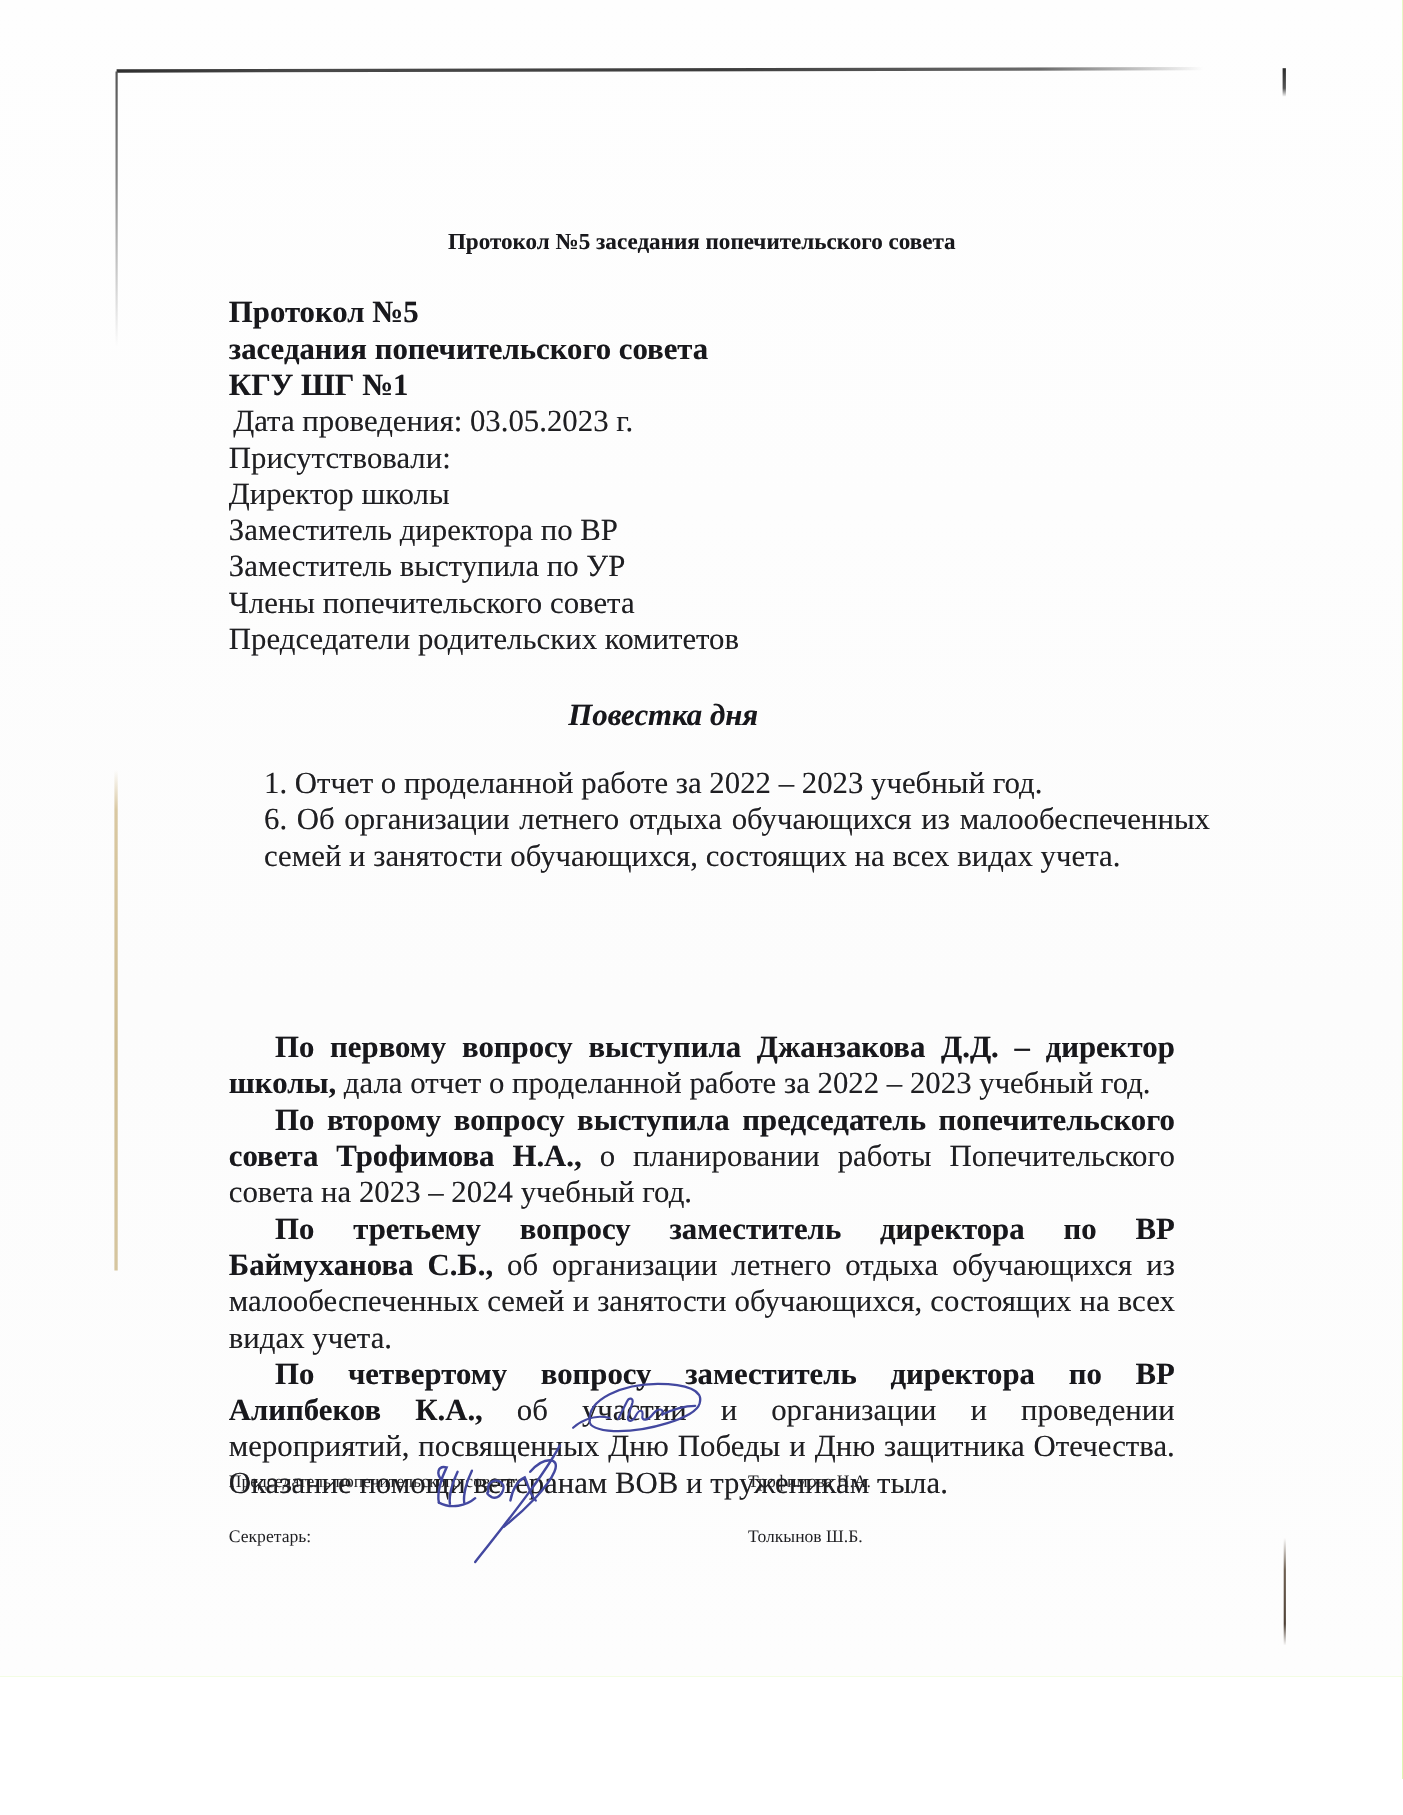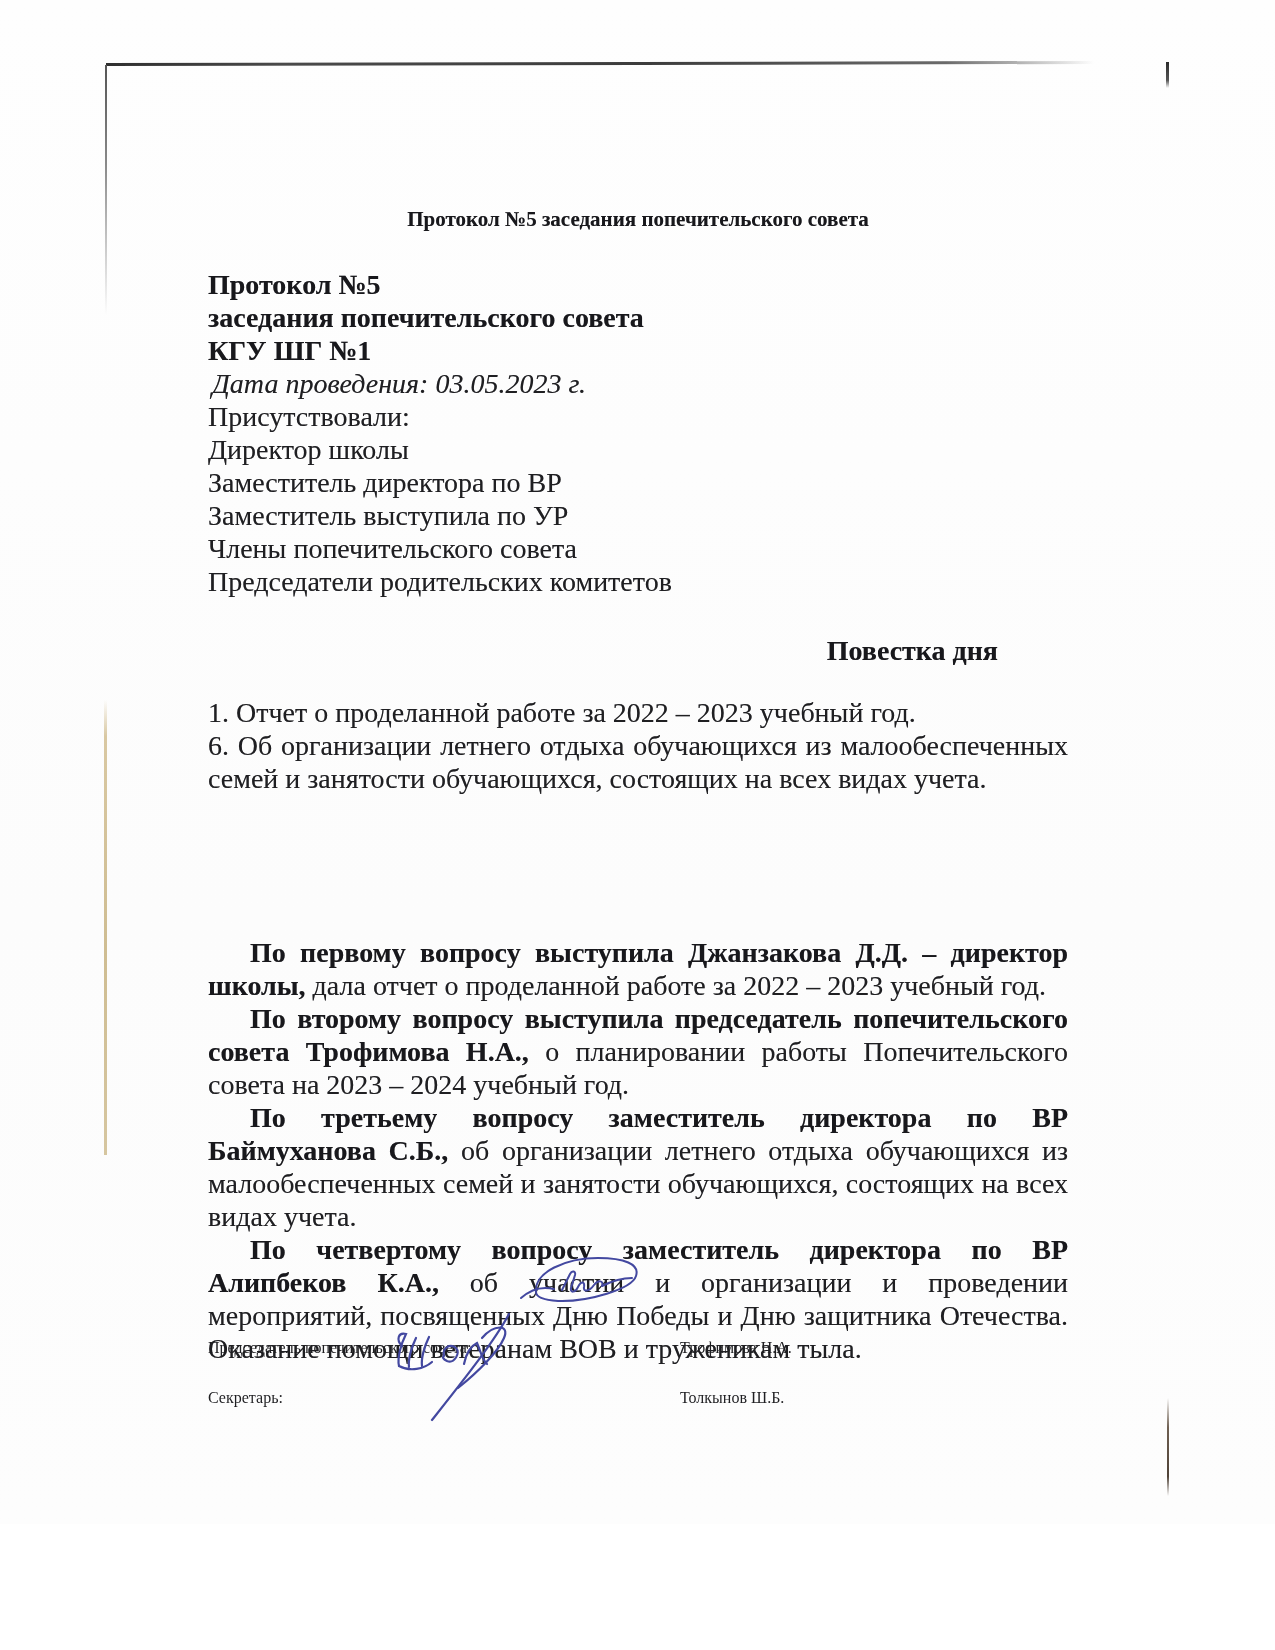--- a/index.html
+++ b/index.html
@@ -52,23 +52,23 @@
     font-size:28px;line-height:33px;
     text-shadow:0 0 0.5px rgba(30,30,35,0.45);
   }
   .doc-title{
     top:203px;text-align:center;font-weight:700;font-size:21px;color:#18181c;
   }
   .header-block{top:268px;}
   .header-line{white-space:pre-wrap;}
   .bold{font-weight:700;color:#18181c;}
   .agenda-heading{
-    top:634px;width:790px;text-align:right;font-weight:700;color:#18181c;
+    top:634px;width:790px;text-align:center;font-weight:700;color:#18181c;font-style:italic;
   }
-  .agenda{top:696px;}
+  .agenda{top:696px;margin-left:32px;}
   .agenda p{margin:0;text-align:justify;}
   .minutes{top:936px;}
   .minutes p{margin:0;text-align:justify;text-indent:42px;}
   
   .sig-row{position:absolute;left:208px;width:860px;margin-top:42px;}
   .sig-label{position:absolute;left:0;top:0;white-space:nowrap;}
   .sig-name{position:absolute;left:472px;top:0;white-space:nowrap;}
   .sig-row-1{top:1297px;height:33px;}
   .sig-row-2{top:1347px;height:33px;}
   .signature-svg{position:absolute;pointer-events:none;}
@@ -88,21 +88,21 @@
   <div class="edge edge-bottom-tan"></div>
   <div class="edge edge-bottom-orange"></div>
   <div class="edge edge-right-line"></div>
 
   <div class="doc doc-title">Протокол №5 заседания попечительского совета</div>
 
   <div class="doc header-block">
     <div class="header-line bold">Протокол №5</div>
     <div class="header-line bold">заседания попечительского совета</div>
     <div class="header-line bold">КГУ ШГ №1</div>
-    <div class="header-line" style="padding-left:4px;font-style:italic;">Дата проведения: 03.05.2023 г.</div>
+    <div class="header-line" style="padding-left:4px;">Дата проведения: 03.05.2023 г.</div>
     <div class="header-line">Присутствовали:</div>
     <div class="header-line">Директор школы</div>
     <div class="header-line">Заместитель директора по ВР</div>
     <div class="header-line">Заместитель выступила по УР</div>
     <div class="header-line">Члены попечительского совета</div>
     <div class="header-line">Председатели родительских комитетов</div>
   </div>
 
   <div class="doc agenda-heading">Повестка дня</div>
   <div class="doc agenda">

